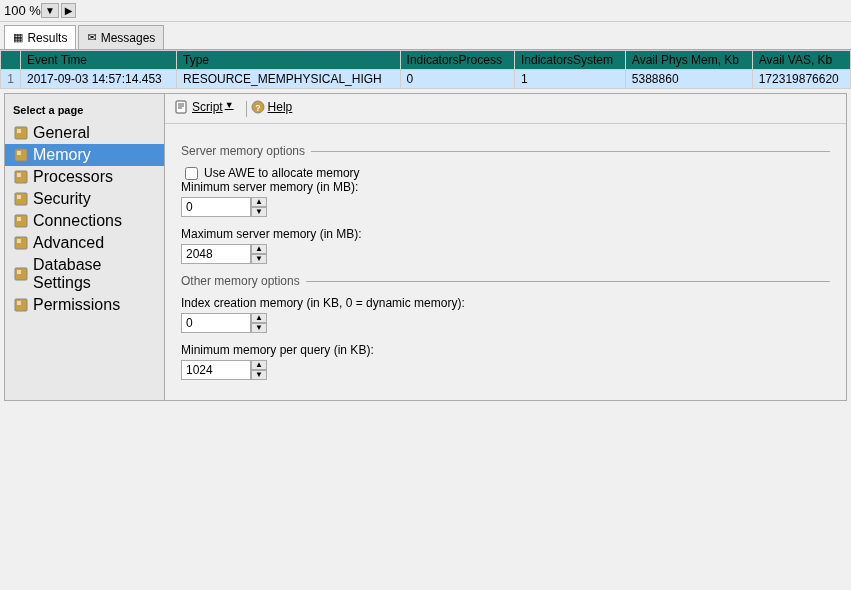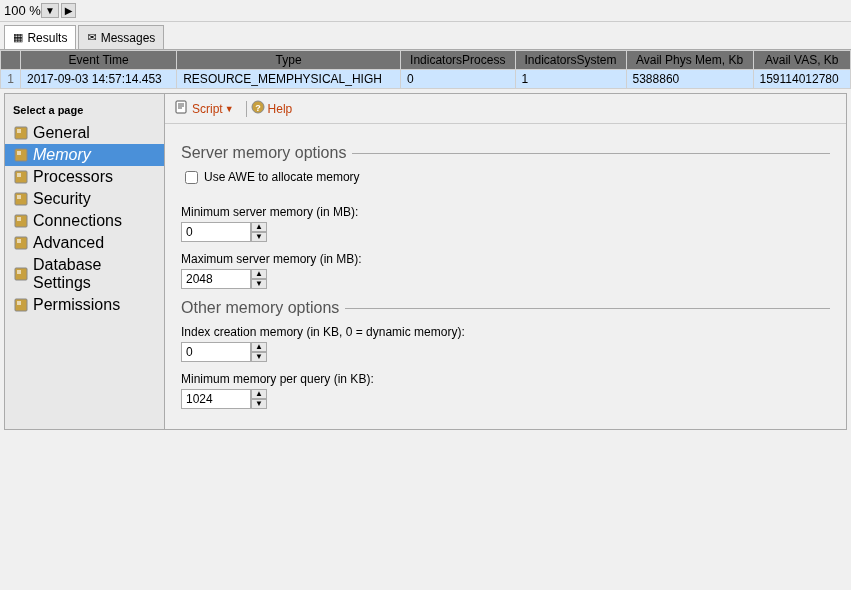--- a/index.html
+++ b/index.html
@@ -65,24 +65,24 @@
     .results-area {
       background: #fff;
       padding: 0;
     }
     .results-table {
       width: 100%;
       border-collapse: collapse;
       font-size: 12px;
     }
     .results-table th {
-      background: #737373;
+      background: #0f766e;
       border: 1px solid #d0d0d0;
       padding: 2px 6px;
-      text-align: center;
+      text-align: left;
       font-weight: normal;
       white-space: nowrap;
     }
     .results-table td {
       border: 1px solid #d0d0d0;
       padding: 2px 6px;
       white-space: nowrap;
     }
     .results-table tr.selected td {
       background: #cce5ff;
@@ -125,21 +125,20 @@
     .sidebar-item {
       display: flex;
       align-items: center;
       padding: 2px 8px;
       cursor: pointer;
       font-size: 16px;
     }
     .sidebar-item.active {
       background: #4a90d9;
       color: #fff;
-      font-style: italic;
     }
     .sidebar-item .item-icon {
       width: 16px;
       height: 16px;
       margin-right: 4px;
       display: inline-flex;
       align-items: center;
       justify-content: center;
       font-size: 10px;
       flex-shrink: 0;
@@ -154,27 +153,27 @@
 
     .content-toolbar {
       display: flex;
       align-items: center;
       padding: 6px 10px;
       border-bottom: 1px solid #ccc;
       background: #f0f0f0;
     }
     .content-toolbar-btn {
       display: flex;
-      align-items: center;
       background: none;
       border: none;
       cursor: pointer;
       font-size: 12px;
       margin-right: 8px;
-      color: #c2410c;
+      color: #000000;
+      text-decoration: underline;
     }
     .toolbar-separator {
       width: 1px;
       height: 16px;
       background: #aaa;
       margin: 0 4px;
     }
     .dropdown-arrow {
       font-size: 9px;
       margin-left: 2px;
@@ -183,21 +182,21 @@
     .content-body {
       padding: 10px 16px;
     }
 
     .section-divider {
       display: flex;
       align-items: center;
       margin: 10px 0 8px;
     }
     .section-label {
-      font-size: 16px;
+      font-size: 12px;
       color: #555;
       white-space: nowrap;
       margin-right: 6px;
     }
     .section-line {
       flex: 1;
       height: 1px;
       background: #aaa;
     }
 
@@ -205,21 +204,21 @@
       margin-bottom: 10px;
     }
     .form-label {
       font-size: 12px;
       margin-bottom: 3px;
       display: block;
     }
     .checkbox-row {
       display: flex;
       align-items: center;
-      margin-bottom: 21px;
+      margin-bottom: 0;
       margin-left: 4px;
     }
     .checkbox-row input[type=checkbox] {
       margin-right: 6px;
     }
 
     .spinbox-container {
       display: flex;
       align-items: center;
     }
@@ -283,21 +282,21 @@
       </tr>
     </thead>
     <tbody>
       <tr class="selected">
         <td class="row-num">1</td>
         <td>2017-09-03 14:57:14.453</td>
         <td>RESOURCE_MEMPHYSICAL_HIGH</td>
         <td>0</td>
         <td>1</td>
         <td>5388860</td>
-        <td>159114012780</td>
+        <td>172319876620</td>
       </tr>
     </tbody>
   </table>
 </div>
 
 <div class="main-content">
   <div class="dialog-panel">
 
     <div class="sidebar">
       <div class="sidebar-header">Select a page</div>

